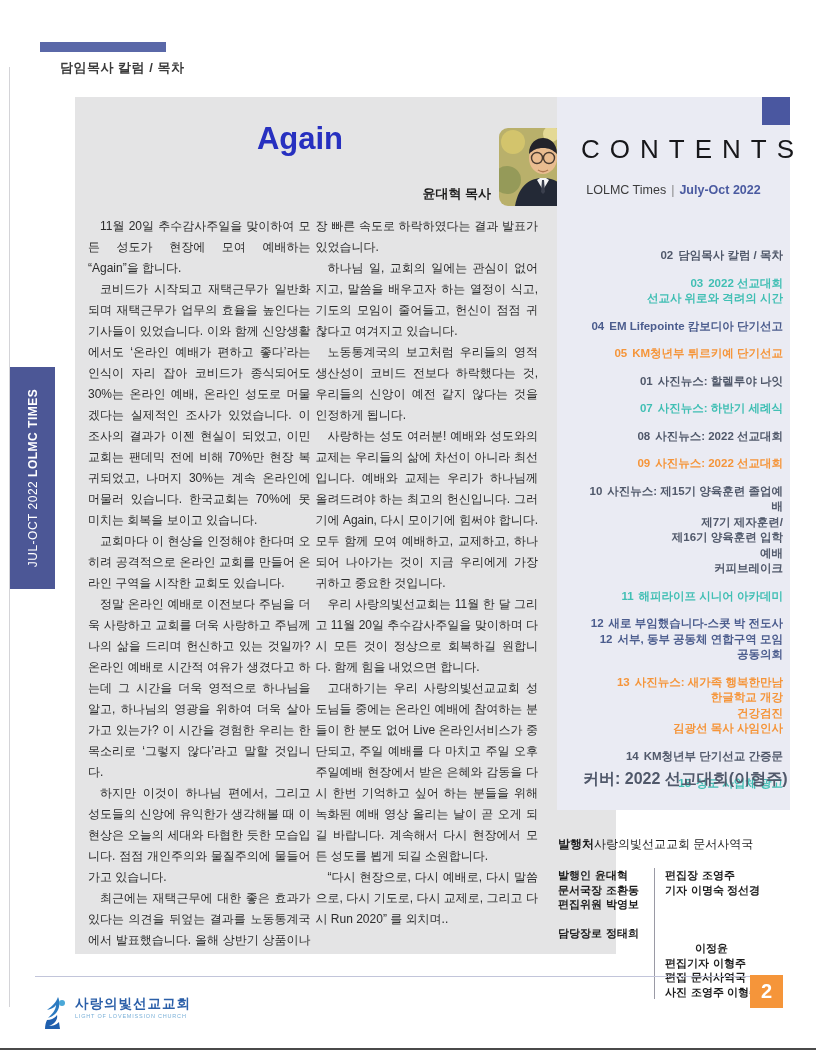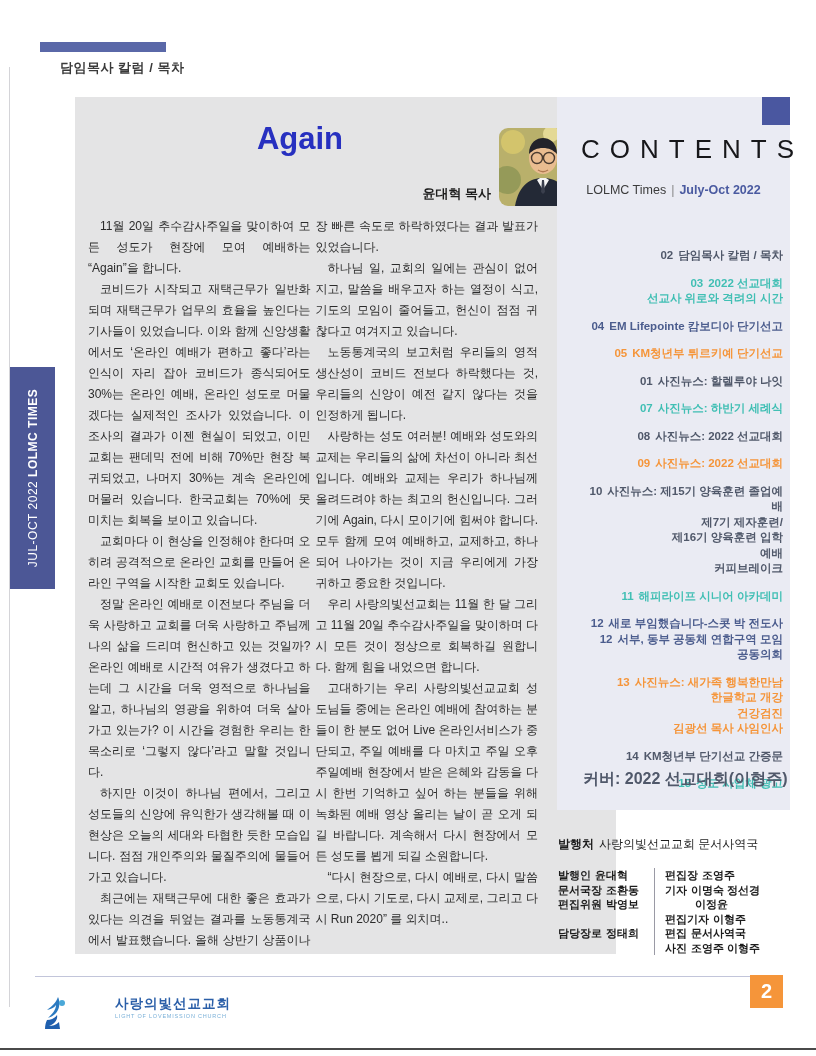--- a/index.html
+++ b/index.html
@@ -39,34 +39,34 @@
   .toc{position:absolute;left:26px;top:151px;width:200px;}
   .toc-item{font-size:11.5px;font-weight:bold;line-height:15.5px;margin-bottom:12px;text-align:right;}
   .toc-item.tight{margin-bottom:0;}
   .toc-num{margin-right:5px;}
   .c-dark{color:#50586a;} .c-teal{color:#41bfb4;margin-left:13px;} .c-orange{color:#f5953a;} .c-navy{color:#4b5c8d;}
   .cover-note{position:absolute;left:26px;bottom:20px;font-size:16px;font-weight:bold;color:#50586a;}
 
   
   .publisher{position:absolute;left:558px;top:836px;width:236px;font-size:11px;color:#1c1c1c;}
   .pub-header{font-size:12px;margin-bottom:15px;}
-  .pub-header .lbl{font-weight:bold;margin-right:5px;}
+  .pub-header .lbl{font-weight:bold;}
   .pub-cols{display:flex;}
   .pub-left{width:96px;}
   .pub-divider{width:1px;background:#9a9aa5;margin-right:10px;}
   .pub-right{flex:1;}
   .pub-row{line-height:14.5px;font-weight:bold;}
   .pub-row .lbl{font-weight:bold;}
   .pub-row .val{font-weight:600;margin-left:4px;}
   .pub-row.gap{margin-top:14px;}
-  .pub-row.indent{padding-left:30px;}
+  .pub-row.indent{padding-left:30px;margin-top:44px;}
 
   
   .footer-rule{position:absolute;left:35px;top:976px;width:748px;height:1px;background:#c2c5da;}
-  .logo{position:absolute;left:42px;top:996px;display:flex;align-items:flex-start;gap:40px;}
+  .logo{position:absolute;left:42px;top:996px;display:flex;align-items:flex-start;}
   .logo-text{margin-left:7px;}
   .logo-name{font-size:13.5px;font-weight:bold;color:#2b5fa8;letter-spacing:1px;line-height:15px;}
   .logo-sub{font-size:5.5px;color:#7ab0d8;letter-spacing:.8px;margin-top:2px;}
   .page-badge{position:absolute;left:750px;top:975px;width:33px;height:33px;background:#f5953a;
               color:#ffffff;font-size:20px;font-weight:bold;display:flex;align-items:center;justify-content:center;}
   .bottom-rule{position:absolute;left:0;top:1048px;width:816px;height:2px;background:#4a4a4a;}
 </style>
 </head>
 <body>
 

